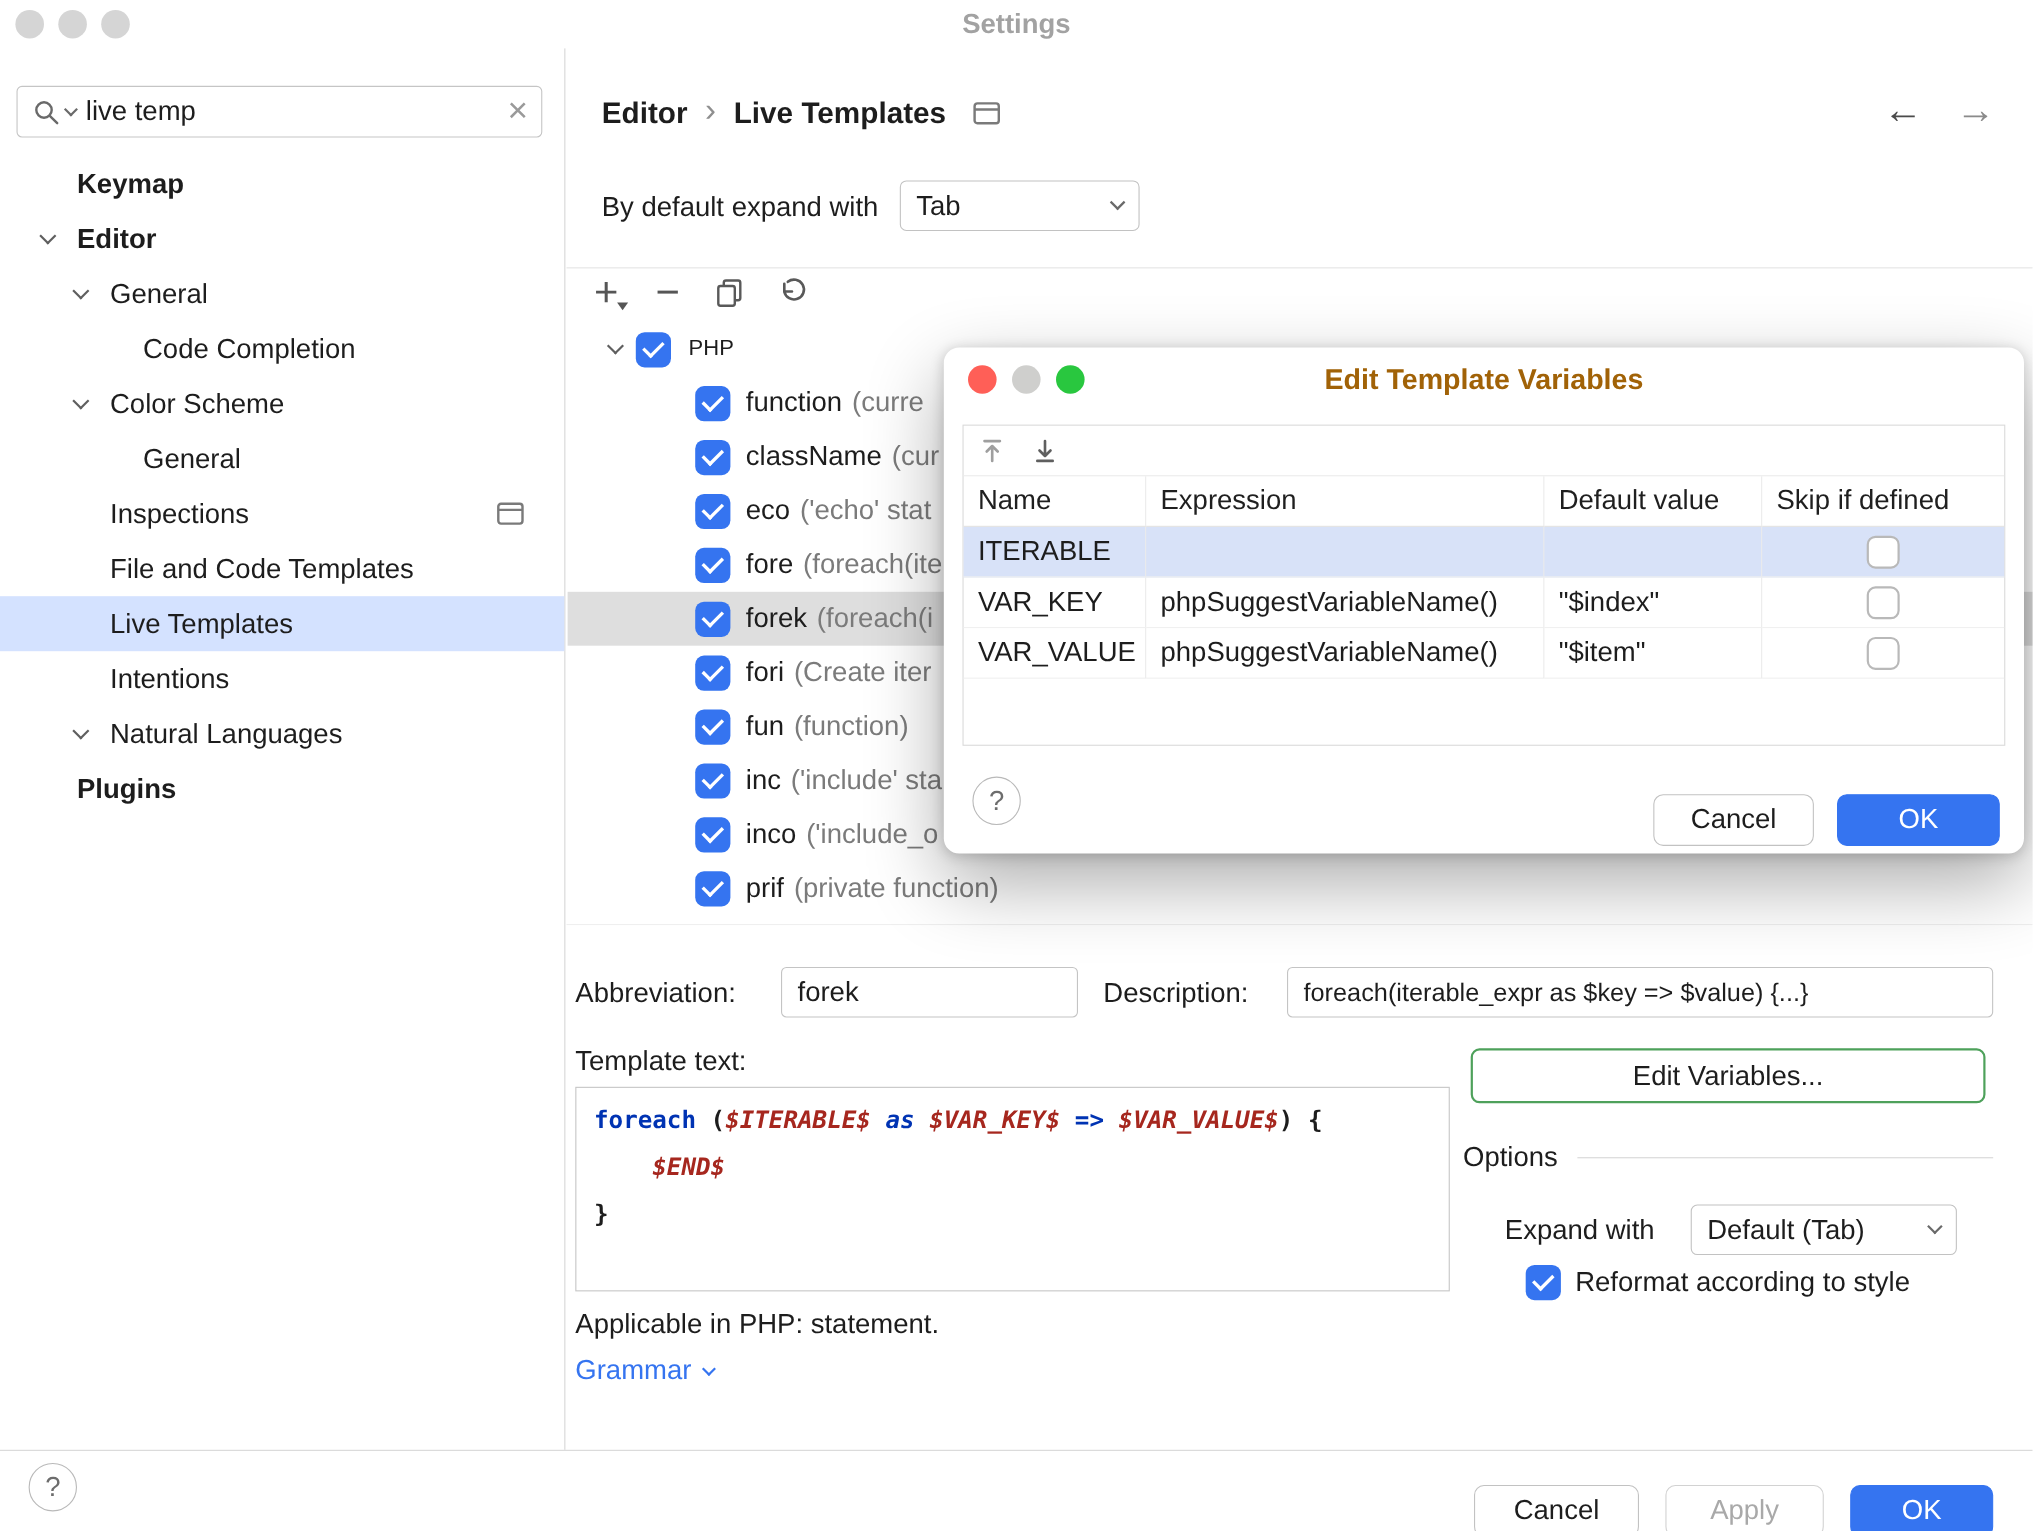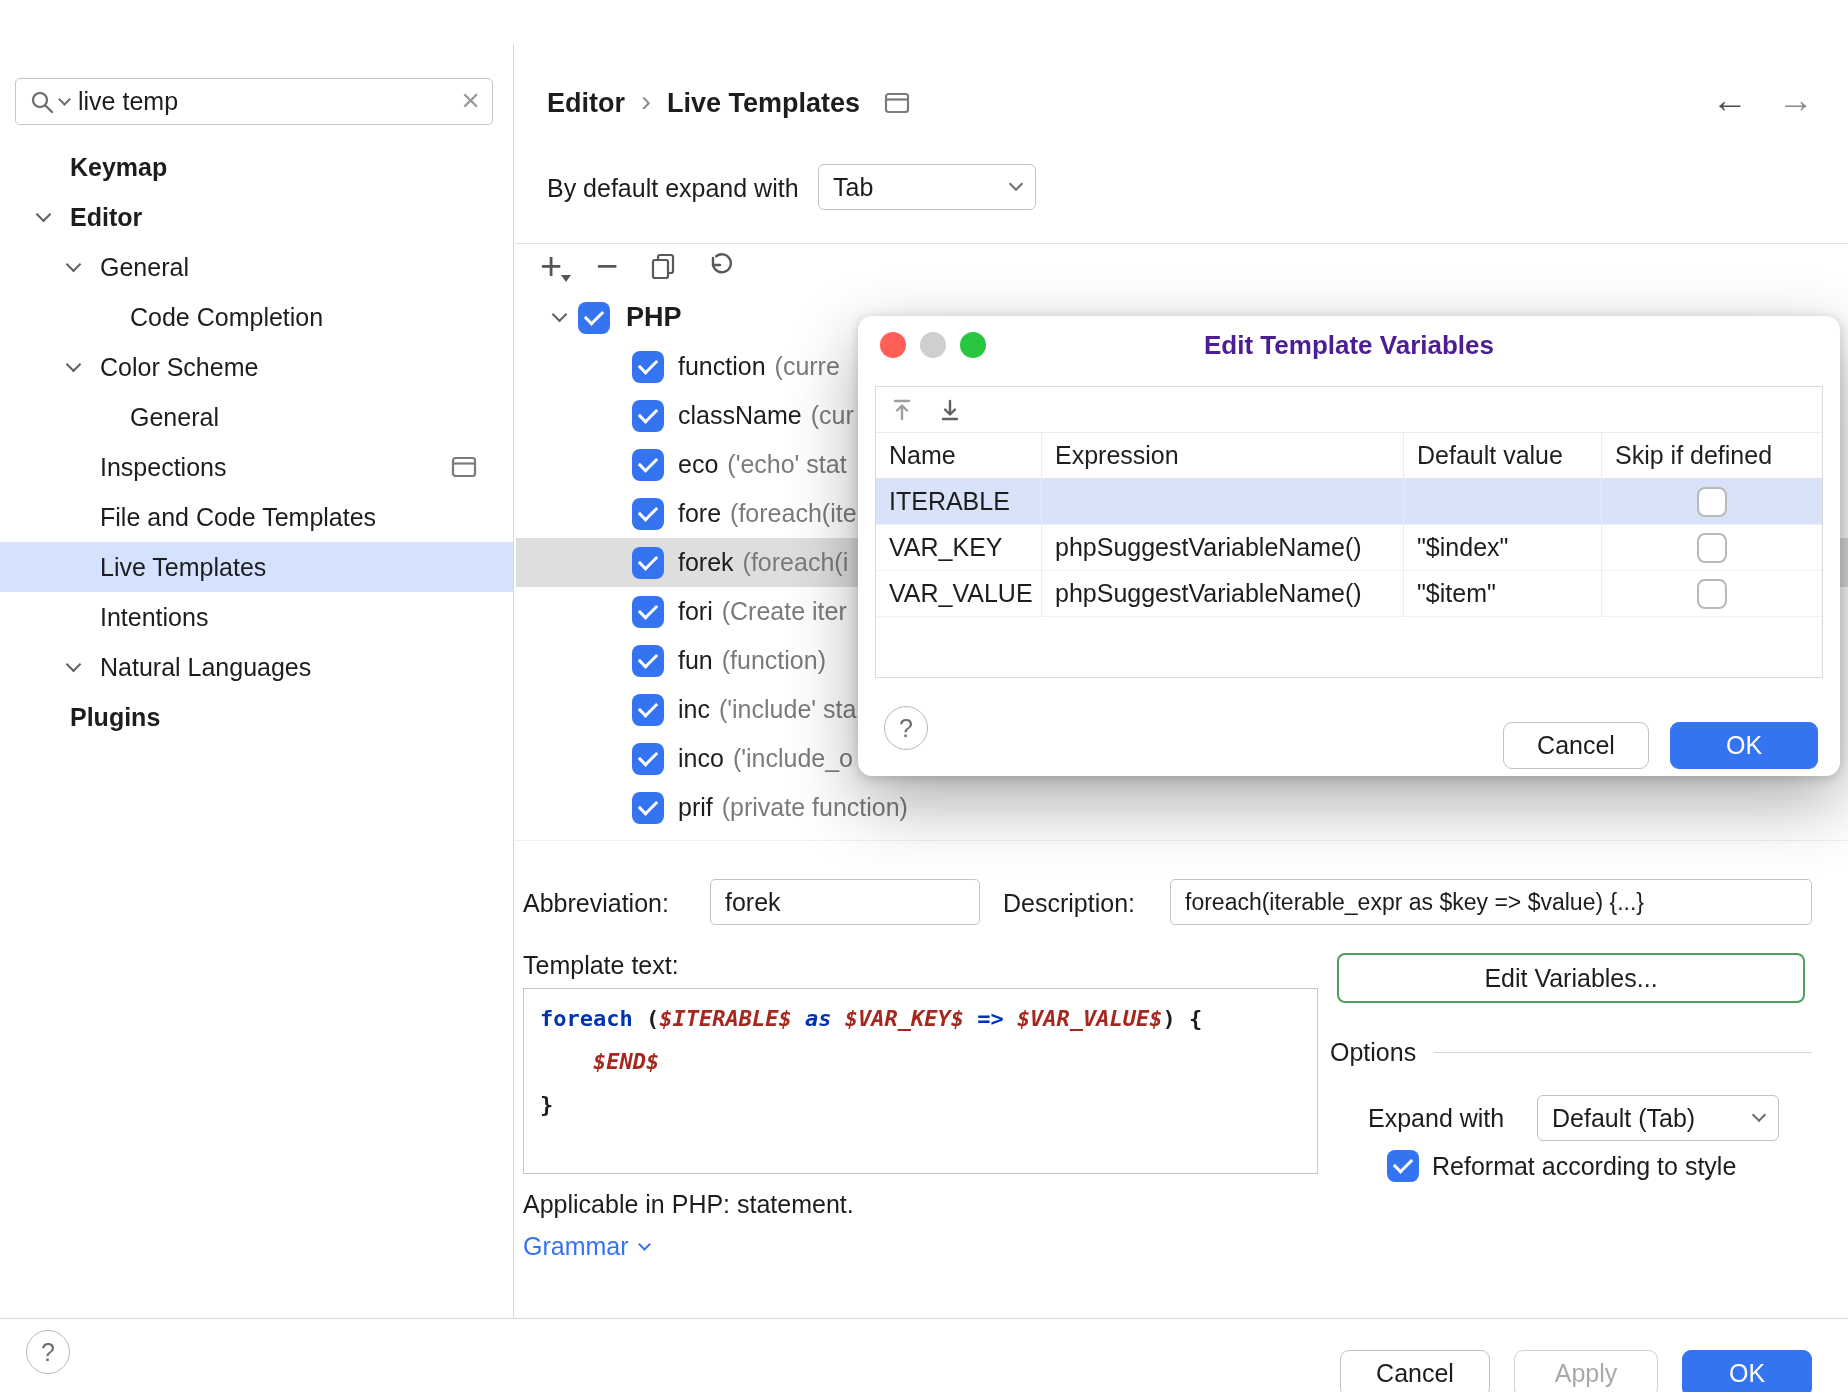--- a/index.html
+++ b/index.html
@@ -43,21 +43,21 @@
   
   .panel-topline { position:absolute; left:515px; top:243px; right:0; height:1px; background:#e4e4e4; }
   .panel-bottomline { position:absolute; left:515px; top:840px; right:0; height:1px; background:#efefef; z-index:1; }
   .list-toolbar { position:absolute; left:533px; top:248px; display:flex; gap:20px; align-items:center; }
   .tb-icon { width:36px; height:36px; display:flex; align-items:center; justify-content:center; }
   .tb-plus { font-size:38px; font-weight:300; color:#565656; position:relative; line-height:1; }
   .tb-plus::after { content:""; position:absolute; right:-9px; bottom:3px; border-left:5px solid transparent; border-right:5px solid transparent; border-top:7px solid #565656; }
   .tb-minus { font-size:38px; font-weight:300; color:#565656; line-height:1; }
   .tpl-list { position:absolute; left:516px; top:293px; right:0; z-index:1; }
   .tpl-group { height:49px; display:flex; align-items:center; padding-left:38px; gap:13px; }
-  .group-label { font-size:27px; font-weight:bold; margin-left:3px; }
+  .group-label { font-size:20px; font-weight:normal; margin-left:3px; }
   .tpl-row { height:49px; display:flex; align-items:center; padding-left:116px; }
   .tpl-row.sel { background:#dedede; }
   .tpl-name { font-size:25px; margin-left:14px; white-space:pre; }
   .tpl-desc { font-size:25px; color:#7b7b7b; margin-left:9px; white-space:pre; }
 
   
   .cb { width:32px; height:32px; border-radius:8px; background:#3574f0; position:relative; flex:none; }
   .cb::after { content:""; position:absolute; left:7px; top:8px; width:15px; height:8px; border-left:3px solid #fff; border-bottom:3px solid #fff; transform:rotate(-45deg); }
   .cb--off { background:#fff; border:2px solid #b9b9b9; }
   .cb--off::after { display:none; }
@@ -92,40 +92,48 @@
   .help-circle { width:44px; height:44px; border-radius:50%; border:1.5px solid #b9b9b9; color:#6d6d6d; font-size:25px; display:flex; align-items:center; justify-content:center; background:#fff; }
   .btn { position:absolute; height:47px; border-radius:9px; background:#fff; border:1.5px solid #c2c2c2; font-size:25px; font-family:inherit; color:#1d1d1d; display:flex; align-items:center; justify-content:center;margin-top:20px; }
   .btn.primary { background:#3574f0; border-color:#3574f0; color:#fff; }
   .btn-cancel { left:1340px; top:1330px; width:150px; }
   .btn-apply { left:1514px; top:1330px; width:144px; color:#a9a9a9; border-color:#d2d2d2; }
   .btn-ok { left:1682px; top:1330px; width:130px; }
 
   
   .dialog { position:absolute; left:858px; top:316px; width:982px; height:460px; background:#fff; border-radius:14px; box-shadow:0 26px 70px rgba(0,0,0,.33), 0 2px 12px rgba(0,0,0,.18); z-index:10; }
   .dlg-lights { position:absolute; left:22px; top:16px; display:flex; gap:14px; }
-  .dlg-title { position:absolute; left:0; right:0; top:14px; text-align:center; font-size:26px; font-weight:bold; color:#4c1d95; }
+  .dlg-title { position:absolute; left:0; right:0; top:14px; text-align:center; font-size:26px; font-weight:bold; color:#a16207; }
   .var-table { position:absolute; left:17px; right:17px; top:70px; height:292px; border:1px solid #dadada; background:#fff; }
   .var-toolbar { height:46px; display:flex; align-items:center; gap:12px; padding-left:8px; border-bottom:1px solid #ececec; }
   .var-head, .var-row { display:grid; grid-template-columns:166px 362px 198px 1fr; height:46px; }
   .vc { display:flex; align-items:center; padding-left:13px; font-size:25px; overflow:hidden; white-space:nowrap; }
   .var-head .vc { border-bottom:1px solid #e2e2e2; color:#1f1f1f; }
   .var-head .vc:not(:last-child), .var-row .vc:not(:last-child) { border-right:1px solid #ececec; }
   .var-row .vc { border-bottom:1px solid #f0f0f0; }
   .var-row.sel { background:#d8e2f8; }
   .vc-skip { justify-content:center; padding-left:0; }
   .var-row .cb--off { width:30px; height:30px; }
   .dlg-help { position:absolute; left:26px; top:390px; }
   .dlg-cancel { left:645px; top:386px; width:146px; }
   .dlg-ok { left:812px; top:386px; width:148px; }
 </style>
 </head>
 <body>
 
 <div class="app">
 
+  <div class="titlebar">
+    <div class="lights">
+      <span class="light"></span>
+      <span class="light"></span>
+      <span class="light"></span>
+    </div>
+    <div class="win-title">Settings</div>
+  </div>
 
   <aside class="sidebar">
     <div class="search-box">
       <svg width="28" height="28" viewBox="0 0 28 28">
           <circle cx="12" cy="12" r="7" fill="none" stroke="#6a6a6a" stroke-width="2.2"></circle>
           <path d="M17.5 17.5L24 24" stroke="#6a6a6a" stroke-width="2.2" stroke-linecap="round"></path>
         </svg>
       <span class="mag-chev"></span>
       <input class="search-input" value="live temp" style="">
       <span class="clear">×</span>

